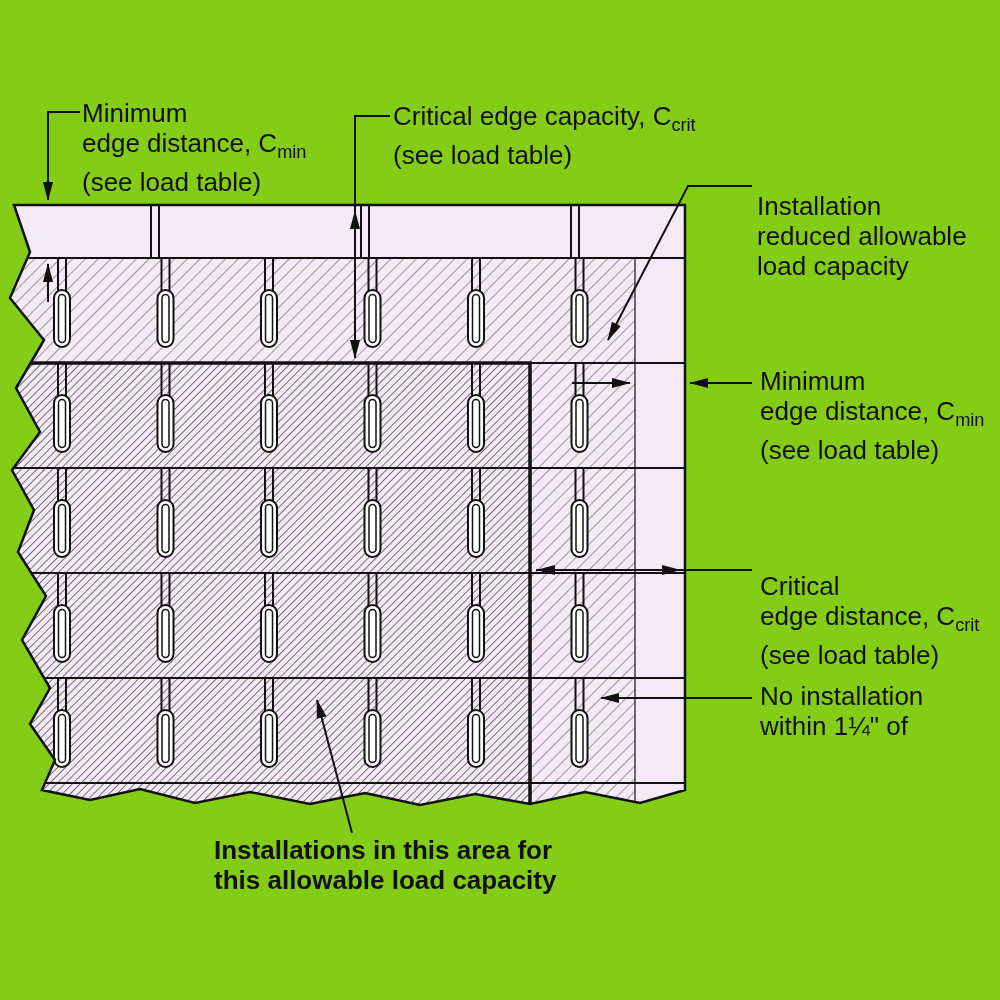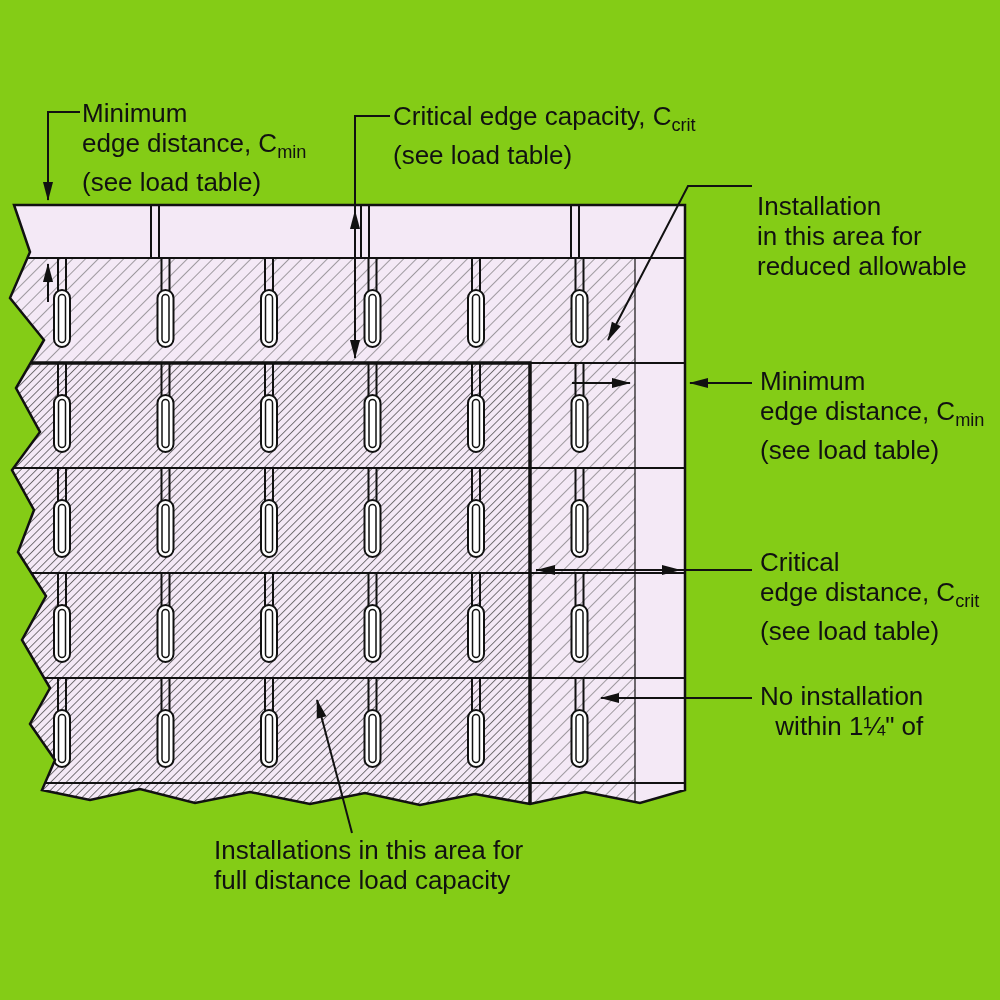--- a/index.html
+++ b/index.html
@@ -212,39 +212,39 @@
     <div class="ln">(see load table)</div>
   </div>
 
   <div class="label" style="left:393px; top:101px;">
     <div class="ln"><span>Critical edge capacity, C</span><sub>crit</sub></div>
     <div class="ln">(see load table)</div>
   </div>
 
   <div class="label" style="left:757px; top:167px;margin-top:24px;">
     <div class="ln">Installation</div>
-    <div class="ln">in this area for</div>
     <div class="ln">reduced allowable</div>
+    <div class="ln">load capacity</div>
   </div>
 
   <div class="label" style="left:760px; top:366px;">
     <div class="ln">Minimum</div>
     <div class="ln"><span>edge distance, C</span><sub>min</sub></div>
     <div class="ln">(see load table)</div>
   </div>
 
-  <div class="label" style="left:760px; top:547px;">
+  <div class="label" style="left:760px; top:571px;">
     <div class="ln">Critical</div>
     <div class="ln"><span>edge distance, C</span><sub>crit</sub></div>
     <div class="ln">(see load table)</div>
   </div>
 
-  <div class="label" style="left:760px; top:681px;text-align:right;">
+  <div class="label" style="left:760px; top:681px;">
     <div class="ln">No installation</div>
     <div class="ln">within 1¼" of</div>
   </div>
 
-  <div class="label" style="left:214px; top:835px;">
+  <div class="label" style="left:214px; top:835px;font-weight:bold;">
     <div class="ln">Installations in this area for</div>
-    <div class="ln">full distance load capacity</div>
+    <div class="ln">this allowable load capacity</div>
   </div>
 
 </div>
 
 </body></html>

